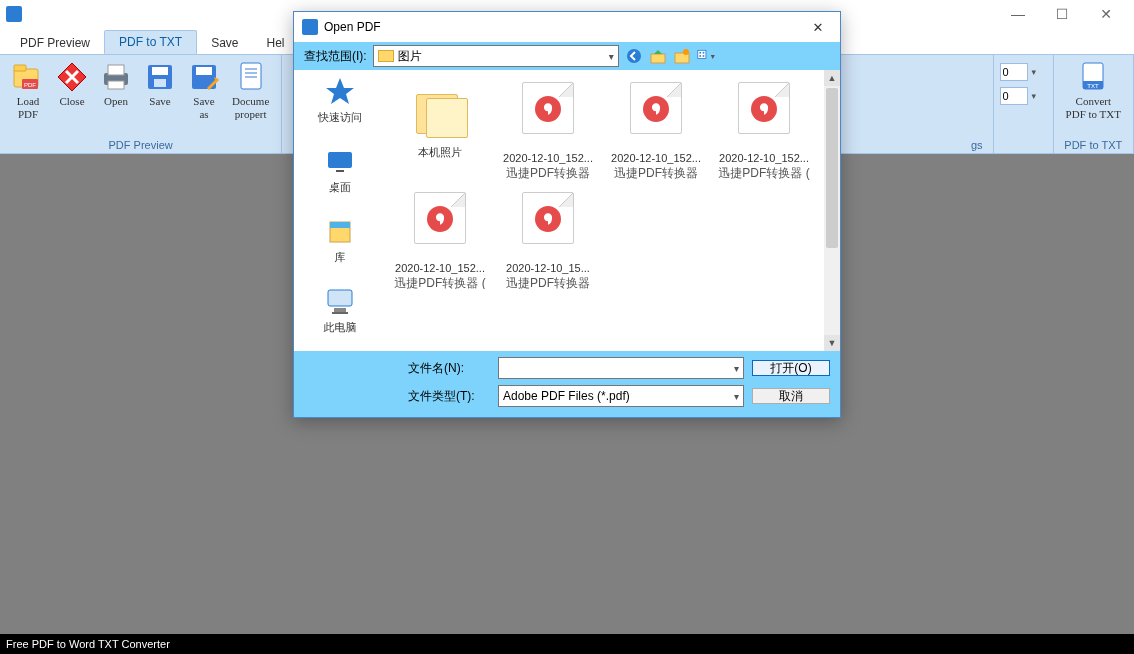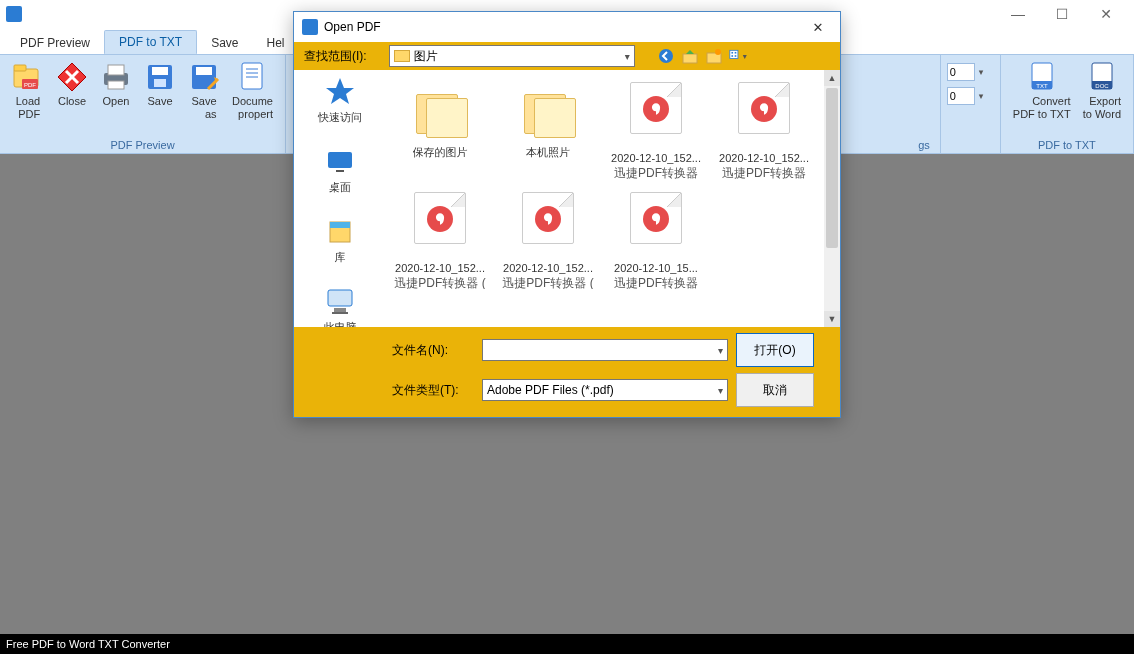--- a/index.html
+++ b/index.html
@@ -16,36 +16,36 @@
 .tabs { height: 26px; display: flex; align-items: flex-end; padding-left: 6px; background: #fff; }
 .tab { padding: 4px 14px; font-size: 12px; color: #333; cursor: pointer; }
 .tab.active { color: #0b5fa5; border: 1px solid #a7c5e6; border-bottom: 1px solid #cfe3f7; background: #cfe3f7; border-radius: 2px 2px 0 0; }
 
 
 .ribbon { height: 100px; background: #cfe3f7; border-top: 1px solid #a7c5e6; border-bottom: 1px solid #a7c5e6; display: flex; }
 .ribbon-group { display: flex; flex-direction: column; padding: 4px 6px 2px 6px; border-right: 1px solid #a7c5e6; }
 .ribbon-row { display: flex; flex: 1; align-items: flex-start; }
 .ribbon-btn { display: flex; flex-direction: column; align-items: center; justify-content: flex-start; padding: 2px 6px; font-size: 11px; color: #333; cursor: pointer; }
 .ribbon-btn .ricon { width: 32px; height: 32px; margin-bottom: 2px; }
-.ribbon-btn .lbl { text-align: right; line-height: 1.15; white-space: pre; }
+.ribbon-btn .lbl { text-align: center; line-height: 1.15; white-space: pre; font-family: Liberation Serif, serif; }
 .group-label { text-align: center; font-size: 11px; color: #3a6aa0; padding-top: 2px; }
 .small-input { width: 28px; height: 18px; font-size: 11px; border: 1px solid #9bbbe0; background: #fff; text-align: left; padding: 0 2px; }
 
 
 .workarea { flex: 1; background: #808080; }
 .statusbar { height: 20px; background: #000; color: #fff; font-size: 11px; display: flex; align-items: center; padding: 0 6px; }
 
 
-.dialog { position: absolute; left: 293px; top: 11px; width: 548px; height: 407px; background: #eab308; border: 1px solid #4a88c7; box-shadow: 0 4px 18px rgba(0,0,0,.3); display: flex; flex-direction: column; }
+.dialog { position: absolute; left: 293px; top: 11px; width: 548px; height: 407px; background: #7dd3fc; border: 1px solid #4a88c7; box-shadow: 0 4px 18px rgba(0,0,0,.3); display: flex; flex-direction: column; }
 .dlg-title { height: 30px; background: #fff; display: flex; align-items: center; padding: 0 8px; border-bottom: 0; }
 .dlg-title .dicon { width: 16px; height: 16px; background: #2b7cd3; margin-right: 6px; border-radius: 2px; }
 .dlg-title .dtext { font-size: 12px; color: #000; }
 .dlg-title .dclose { margin-left: auto; width: 28px; height: 22px; display: flex; align-items: center; justify-content: center; font-size: 13px; color: #333; }
 
-.dlg-lookin { height: 28px; display: flex; align-items: center; padding: 0 10px; gap: 22px; }
+.dlg-lookin { height: 28px; display: flex; align-items: center; padding: 0 10px; gap: 6px; }
 .dlg-lookin .lbl { font-size: 12px; color: #000; }
 .lookin-combo { flex: 0 0 246px; height: 22px; border: 1px solid #767676; background: #fff; display: flex; align-items: center; padding: 0 4px; font-size: 12px; gap: 4px; }
 .lookin-combo .cicon { width: 16px; height: 12px; background: #ffd76a; border: 1px solid #d6a83a; }
 .lookin-combo .carrow { margin-left: auto; color: #555; font-size: 10px; }
 .nav-icons { display: flex; gap: 6px; align-items: center; }
 .nav-icons .ni { width: 18px; height: 18px; display: flex; align-items: center; justify-content: center; font-size: 14px; }
 
 .dlg-body { flex: 1; display: flex; overflow: hidden; }
 .places { width: 92px; background: #fff; display: flex; flex-direction: column; align-items: center; padding-top: 6px; gap: 21px; }
 .place { display: flex; flex-direction: column; align-items: center; font-size: 11px; color: #333; cursor: pointer; }
@@ -67,26 +67,26 @@
 .pdf-page { width: 52px; height: 52px; background: #fff; border: 1px solid #ccc; position: relative; border-radius: 2px; }
 .pdf-page::after { content: ""; position: absolute; right: 0; top: 0; width: 14px; height: 14px; background: linear-gradient(135deg, #fff 0 49%, #ccc 50% 51%, #eee 52% 100%); }
 .pdf-badge { position: absolute; left: 50%; top: 14px; transform: translateX(-50%); width: 26px; height: 26px; background: #e64b4b; border-radius: 50%; display:flex; align-items:center; justify-content:center; }
 .pdf-badge svg { width:14px; height:14px; }
 .pdf-label { margin-top: -12px; font-size: 12px; font-weight: bold; color: #bdbdbd; letter-spacing: 1px; }
 
 .scrollbar { position: absolute; right: 0; top: 0; bottom: 0; width: 16px; background: #f0f0f0; }
 .scrollbar .sbtn { height: 16px; background: #e4e4e4; display:flex; align-items:center; justify-content:center; font-size:9px; color:#555;}
 .scrollbar .sthumb { position:absolute; left:2px; right:2px; top:18px; height:160px; background:#cdcdcd; border-radius:2px;}
 
-.dlg-bottom { padding: 6px 10px 10px 98px; display: flex; flex-direction: column; gap: 6px; }
+.dlg-bottom { padding: 6px 10px 10px 98px; display: flex; flex-direction: column; gap: 6px; align-items: flex-end; }
 .brow { display: flex; align-items: center; gap: 8px; }
 .brow .blbl { width: 82px; font-size: 12px; color: #000; }
 .bcombo { flex: 0 0 246px; height: 22px; border: 1px solid #767676; background: #fff; display: flex; align-items: center; padding: 0 4px; font-family: SimSun, monospace; font-size: 12px; }
 .bcombo .carrow { margin-left: auto; color: #555; font-size: 10px; }
-.bbtn { width: 78px; height: 34px; border: 1px solid #0b67c2; background: #eaf3fc; font-size: 12px; display:flex; align-items:center; justify-content:center; cursor:pointer; }
+.bbtn { width: 78px; height: 16px; border: 1px solid #0b67c2; background: #eaf3fc; font-size: 12px; display:flex; align-items:center; justify-content:center; cursor:pointer; }
 .bbtn.sec { border-color:#adadad; background:#f0f0f0; }
 
 
 </style>
 </head>
 <body>
 
 <div class="main-window">
 
   <div class="titlebar">
@@ -188,29 +188,20 @@
     <div class="ribbon-group">
       <div class="ribbon-row">
         <div class="ribbon-btn">
           <svg class="ricon" viewBox="0 0 32 32">
               <rect x="6" y="2" width="20" height="26" rx="2" fill="#fff" stroke="#3b7dd8"></rect>
               <rect x="6" y="20" width="20" height="8" fill="#3b7dd8"></rect>
               <text x="16" y="27" font-size="6" fill="#fff" text-anchor="middle">TXT</text>
             </svg>
           <span class="lbl">Convert
 PDF to TXT</span>
-        </div>
-        <div class="ribbon-btn">
-          <svg class="ricon" viewBox="0 0 32 32">
-              <rect x="6" y="2" width="20" height="26" rx="2" fill="#fff" stroke="#2b579a"></rect>
-              <rect x="6" y="20" width="20" height="8" fill="#2b579a"></rect>
-              <text x="16" y="27" font-size="6" fill="#fff" text-anchor="middle">DOC</text>
-            </svg>
-          <span class="lbl">Export
-to Word</span>
         </div>
       </div>
       <div class="group-label">PDF to TXT</div>
     </div>
   </div>
 
   <div class="workarea"></div>
   <div class="statusbar">
     <span>Free PDF to Word TXT Converter</span>
   </div>
@@ -299,24 +290,20 @@
             <rect x="10" y="24" width="12" height="4" fill="#888"></rect>
           </svg>
         <span>网络</span>
       </div>
     </div>
 
     <div class="file-pane">
       <div class="file-grid" id="file-grid">
           <div class="file-item">
             <div class="folder-thumb"></div>
-            <div class="fname">保存的图片</div>
-          </div>
-          <div class="file-item">
-            <div class="folder-thumb"></div>
             <div class="fname">本机照片</div>
           </div>
           <div class="file-item">
             <div class="pdf-thumb">
               <div class="pdf-page"></div>
               <div class="pdf-badge">
                 <svg viewBox="0 0 24 24">
                   <path d="M12 2 C8 2 5 5 5 9 C5 13 8 16 12 16 L12 22 C18 20 19 14 19 9 C19 5 16 2 12 2 Z" fill="#fff"></path>
                 </svg>
               </div>

